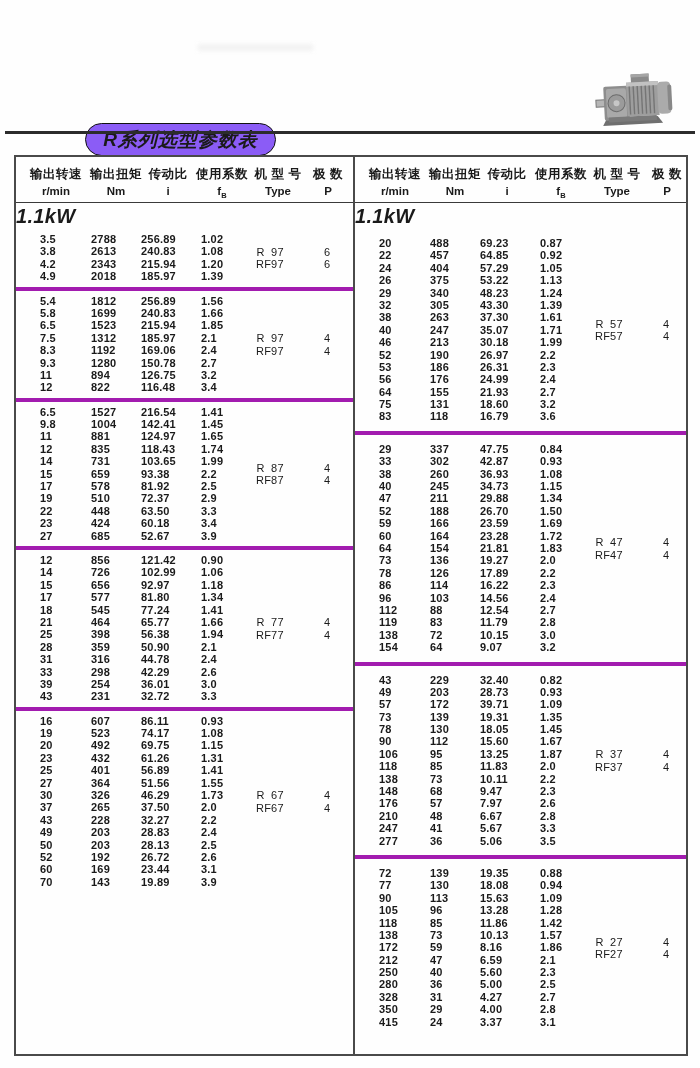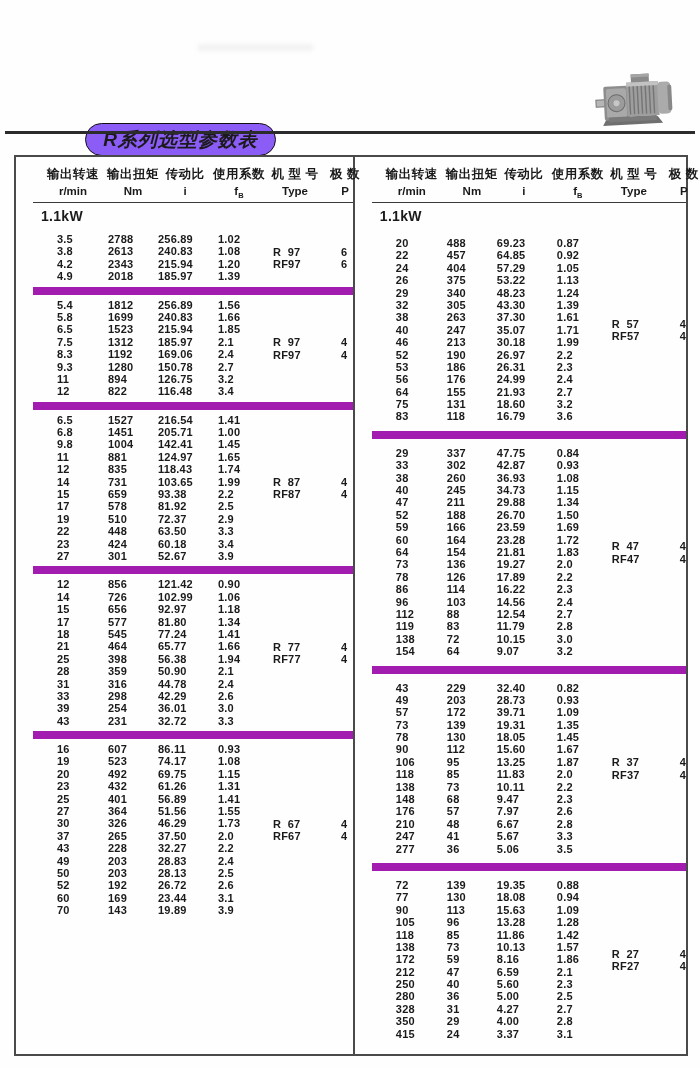--- a/index.html
+++ b/index.html
@@ -18,43 +18,44 @@
     font-size:19px;font-weight:bold;font-style:italic;letter-spacing:1px;
     background:#8b5cf6;
     margin-top:31px;
   }
   .motor-photo{position:absolute;left:594px;top:70px;width:90px;height:60px;}
   .top-rule{position:absolute;left:5px;top:131px;width:690px;height:3px;background:#2c2c2c;}
   .table-box{
     position:absolute;left:14px;top:155px;width:674px;height:901px;
     border:2px solid #4a4a4a;box-sizing:border-box;display:flex;
   }
-  .half{position:relative;box-sizing:border-box;margin-left:17px;}
+  .half{position:relative;box-sizing:border-box;}
   .half-left{width:339px;border-right:2px solid #4a4a4a;}
   .half-right{width:331px;}
   .half-header{position:relative;height:45px;border-bottom:1.6px solid #3a3a3a;}
   .hcol{position:absolute;top:0;transform:translateX(-50%);text-align:center;white-space:nowrap;}
   .hcol .zh{font-size:12.5px;font-weight:bold;margin-top:9px;letter-spacing:.5px;}
   .hcol .en{font-size:11.5px;font-weight:bold;margin-top:2px;}
   .hcol sub{font-size:7.5px;}
-  .power{height:26px;display:flex;align-items:center;padding-left:8px;
-    font-size:14px;font-weight:bold;letter-spacing:.3px;}
+  .power{height:26px;display:flex;align-items:center;
+    font-size:20px;font-weight:bold;letter-spacing:.3px;font-style:italic;}
   .group{position:relative;}
   .half-left .group{padding:4px 0;}
   .half-right .group{padding:8px 0;}
-  .group + .group{border-top:8px solid #a21caf;}
+  .group + .group{border-top:4px solid #a21caf;}
   .row{
     height:12.4px;line-height:12.4px;font-size:11px;font-weight:bold;
     display:grid;grid-template-columns:51px 50px 60px 60px;padding-left:24px;
     letter-spacing:.2px;
   }
   .model-overlay,.pole-overlay{
     position:absolute;top:50%;transform:translateY(-50%);
-    font-size:11px;font-weight:bold;line-height:12.4px;white-space:pre;
+    font-size:11px;font-weight:normal;line-height:12.4px;white-space:pre;
     letter-spacing:.2px;
+    text-align:right;
   }
   .model-overlay{left:240px;}
   .pole-overlay{left:308px;}
 </style>
 </head>
 <body>
 
 <div class="canvas">
 
   <div class="smudge"></div>
@@ -207,26 +208,20 @@
 4</div>
           </div>
           <div class="group">
             <div class="row">
               <span>6.5</span>
               <span>1527</span>
               <span>216.54</span>
               <span>1.41</span>
             </div>
             <div class="row">
-              <span>6.8</span>
-              <span>1451</span>
-              <span>205.71</span>
-              <span>1.00</span>
-            </div>
-            <div class="row">
               <span>9.8</span>
               <span>1004</span>
               <span>142.41</span>
               <span>1.45</span>
             </div>
             <div class="row">
               <span>11</span>
               <span>881</span>
               <span>124.97</span>
               <span>1.65</span>
@@ -268,21 +263,21 @@
               <span>3.3</span>
             </div>
             <div class="row">
               <span>23</span>
               <span>424</span>
               <span>60.18</span>
               <span>3.4</span>
             </div>
             <div class="row">
               <span>27</span>
-              <span>301</span>
+              <span>685</span>
               <span>52.67</span>
               <span>3.9</span>
             </div>
             <div class="model-overlay">R  87
 RF87</div>
             <div class="pole-overlay">4
 4</div>
           </div>
           <div class="group">
             <div class="row">

